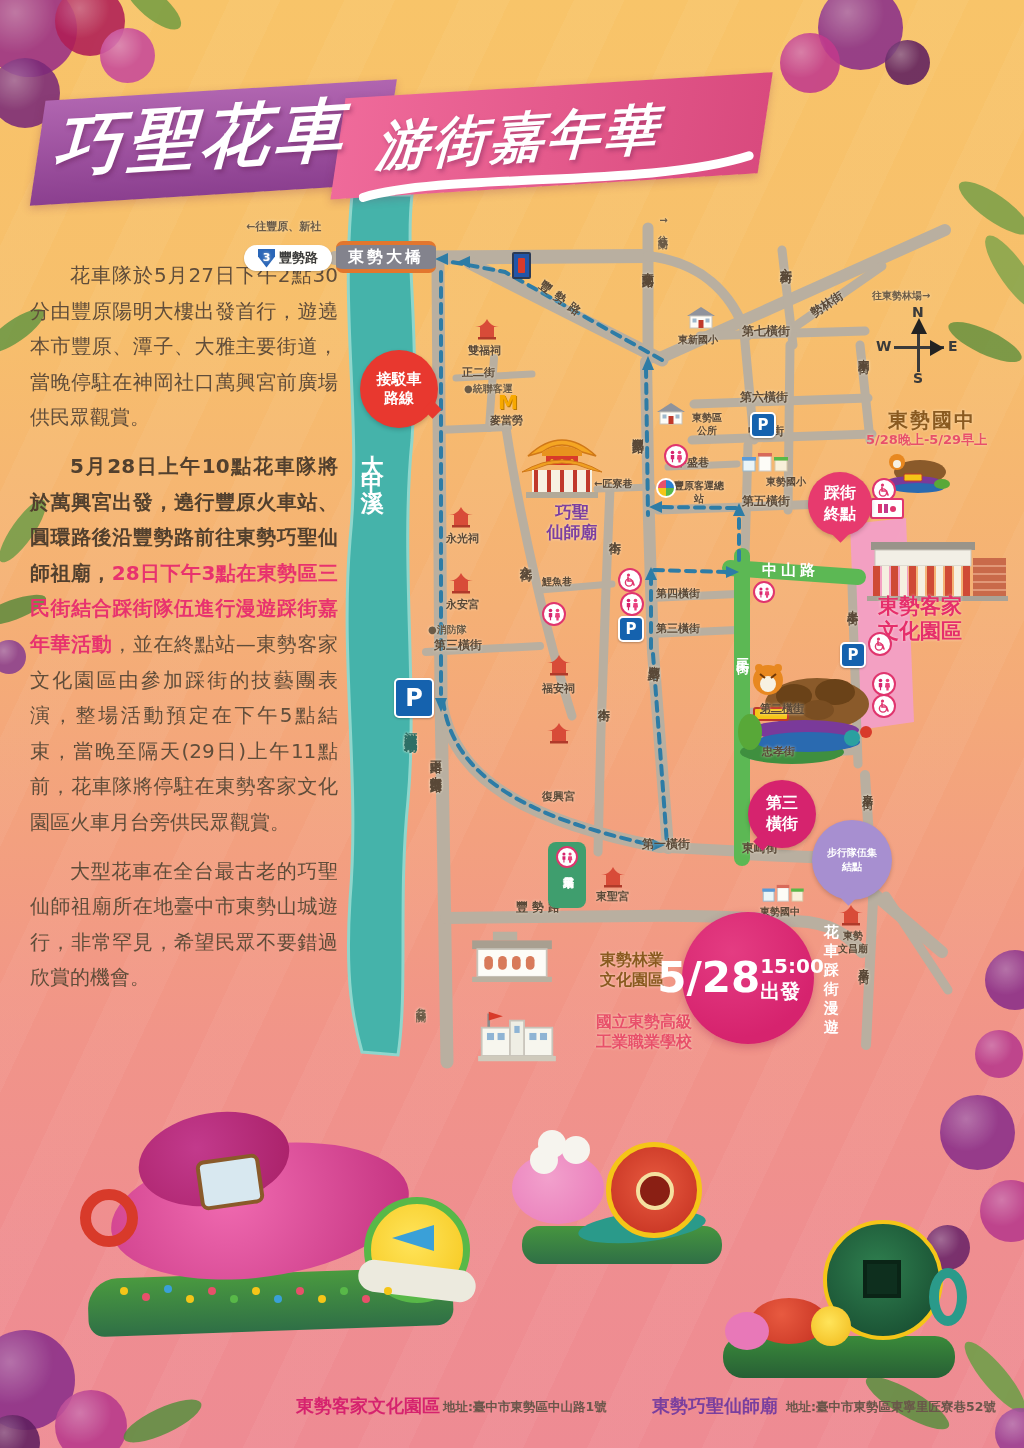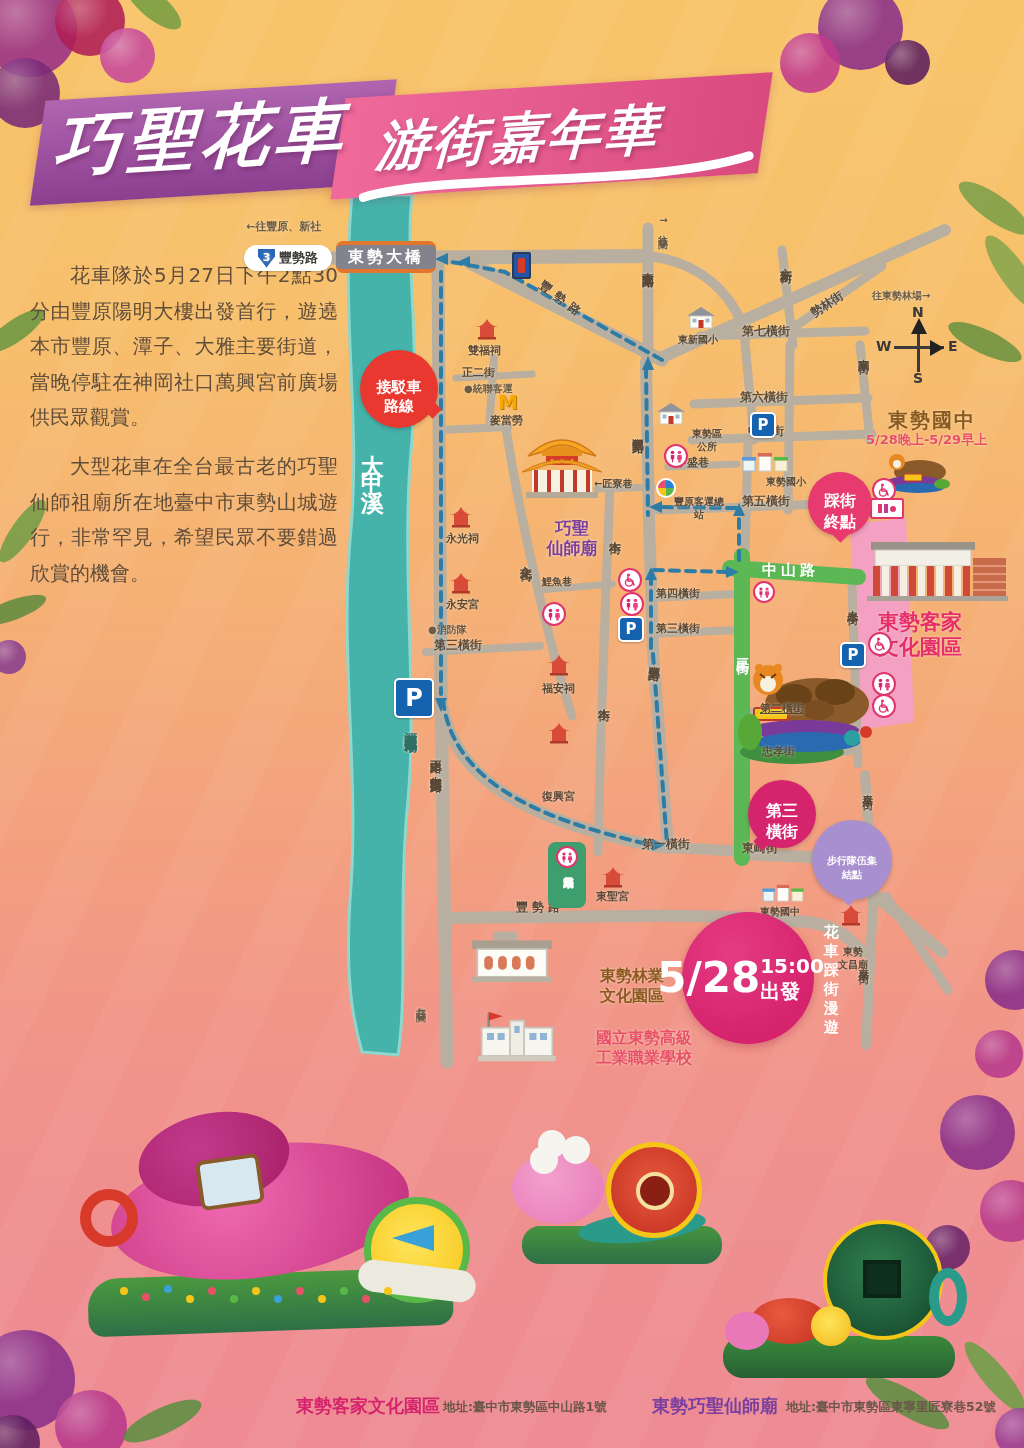--- a/index.html
+++ b/index.html
@@ -11,21 +11,21 @@
   .abs{position:absolute;}
   
   .flower{position:absolute;border-radius:50%;opacity:.88;
     background-image:radial-gradient(circle at 35% 32%,rgba(255,255,255,.3),rgba(255,255,255,0) 46%);}
   .leaf{position:absolute;border-radius:50%;opacity:.8;}
   
   .lbl{position:absolute;font-weight:700;font-size:12px;color:#5a4938;line-height:1.25;
     white-space:nowrap;text-shadow:0 0 3px rgba(255,246,222,.65);z-index:5;}
   .v{writing-mode:vertical-rl;letter-spacing:2px;}
   .s10{font-size:10px;}.s11{font-size:11px;}.s13{font-size:13px;}.s15{font-size:15px;}
-  .wrap{white-space:normal;text-align:center;margin-top:16px;}
+  .wrap{white-space:normal;text-align:center;}
   .whiteT{color:#fff;text-shadow:none;}
   .purpleT{color:#7b3fa0;}
   .redT{color:#e62e6b;}
   .brownT{color:#8a5a20;}
   .pinkT{color:#e8506a;}
   .tealT{color:#2f6f66;}
   
   .p-icon{position:absolute;background:#1562ae;color:#fff;font-weight:700;border:2px solid #fff;
     border-radius:5px;display:flex;align-items:center;justify-content:center;z-index:6;box-shadow:0 1px 2px rgba(0,0,0,.25);}
   .wc,.hc{position:absolute;width:20px;height:20px;border-radius:50%;background:#fff;border:2px solid #e0356e;
@@ -325,20 +325,21 @@
     <div class="banner" style="left:300px;top:22px;width:428px;height:100px;background:linear-gradient(90deg,#ef6a9a,#d94a7e);"></div>
     <svg style="position:absolute;left:318px;top:96px;z-index:2;" width="400" height="40" viewBox="0 0 400 40">
       <path d="M4,26 C90,6 290,34 392,8" stroke="#fff" stroke-width="9" fill="none" stroke-linecap="round"></path>
     </svg>
     <div class="title-text" style="left:16px;top:8px;font-size:68px;letter-spacing:6px;">巧聖花車</div>
     <div class="title-text" style="left:338px;top:36px;font-size:54px;letter-spacing:3px;">游街嘉年華</div>
   </div>
 
   <div id="article">
     <p><span>花車隊於5月27日下午2點30分由豐原陽明大樓出發首行，遊遶本市豐原、潭子、大雅主要街道，當晚停駐在神岡社口萬興宮前廣場供民眾觀賞。</span></p>
+    <p><span class="bold">5月28日上午10點花車隊將於萬興宮出發，遶行豐原火車站、圓環路後沿豐勢路前往東勢巧聖仙師祖廟，</span><span class="hl">28日下午3點在東勢區三民街結合踩街隊伍進行漫遊踩街嘉年華活動</span><span>，並在終點站—東勢客家文化園區由參加踩街的技藝團表演，整場活動預定在下午5點結束，當晚至隔天(29日)上午11點前，花車隊將停駐在東勢客家文化園區火車月台旁供民眾觀賞。</span></p>
     <p><span>大型花車在全台最古老的巧聖仙師祖廟所在地臺中市東勢山城遊行，非常罕見，希望民眾不要錯過欣賞的機會。</span></p>
   </div>
 
   <div class="lbl s11" style="left:246px;top:220px;color:#6b5b47;">←往豐原、新社</div>
   <div class="lbl" style="left:244px;top:245px;width:88px;height:26px;background:#fff;border-radius:13px;display:flex;align-items:center;justify-content:center;gap:4px;box-shadow:0 1px 2px rgba(0,0,0,.2);">
     <span class="shield">3</span>
     <span style="font-size:13px;color:#3a3a3a;">豐勢路</span>
   </div>
   <div class="lbl" style="left:336px;top:241px;width:100px;height:24px;background:#83838d;border-top:4px solid #e2762e;border-bottom:4px solid #e2762e;border-radius:7px;color:#fff;font-size:16px;letter-spacing:3px;display:flex;align-items:center;justify-content:center;text-shadow:none;">東勢大橋</div>
   <div class="lbl s10 v" style="left:656px;top:216px;color:#6b5b47;">↑往卓蘭</div>

